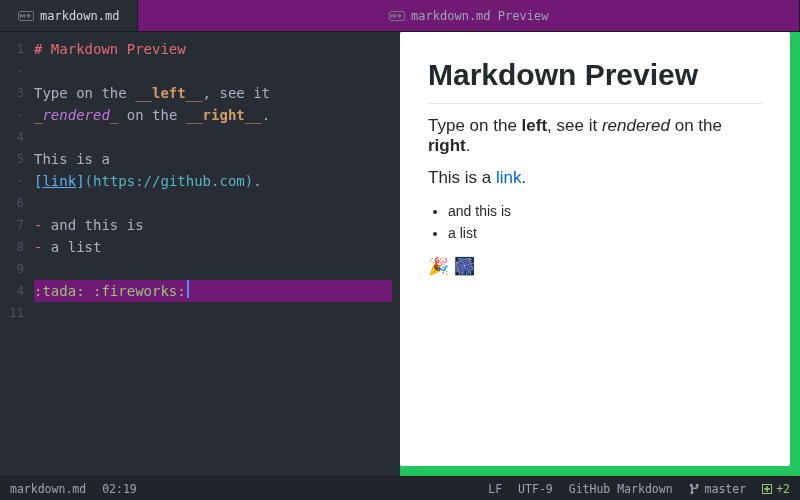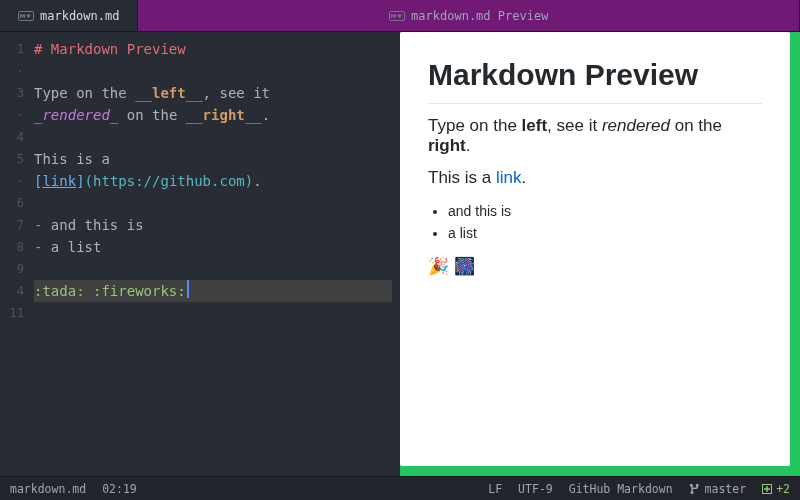--- a/index.html
+++ b/index.html
@@ -28,21 +28,21 @@
   .preview-pane{flex:1;background:#22c55e;display:flex;flex-direction:column;padding:0 10px 10px 0}
   .preview-card{flex:1;background:#fff;border-radius:2px;padding:26px 28px;overflow:auto;color:#24292e;font-family:-apple-system,BlinkMacSystemFont,"Segoe UI",Helvetica,Arial,sans-serif}
   .gutter{
     width:34px;text-align:right;color:#4b5263;
     padding:6px 10px 6px 0;user-select:none;
   }
   .code-lines{flex:1;padding:6px 8px 6px 0;white-space:pre;font-size:14px;line-height:22px}
   .gutter div{height:22px;line-height:22px;font-size:12px}
   .code-wrap{display:flex;flex:1;min-height:0;overflow:auto}
   .line{height:22px;display:flex;align-items:flex-start}
-  .line.hl{background:#404040}
+  .line.hl{background:#701a75}
   .tok-h{color:#e06c75}
   .tok-pb{color:#d19a66}   
   .tok-b{color:#d19a66;font-weight:bold}
   .tok-i{color:#c678dd;font-style:italic}
   .tok-lb{color:#61afef}   
   .tok-lt{color:#61afef;text-decoration:underline}
   .tok-lu{color:#56b6c2}   
   .tok-lm{color:#e06c75}   
   .tok-em{color:#98c379}   
   .cursor{display:inline-block;width:2px;height:18px;background:#528bff;vertical-align:middle;margin-left:1px}

